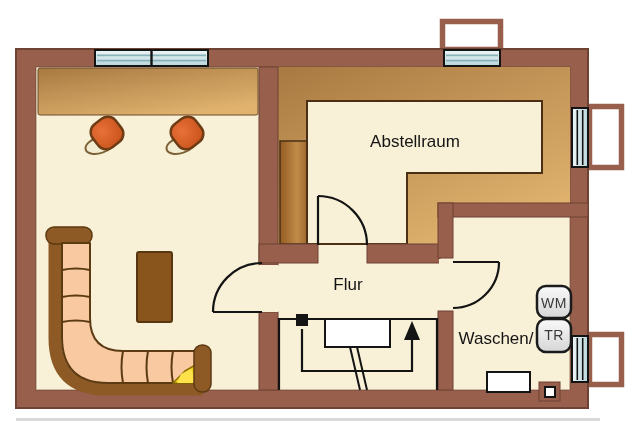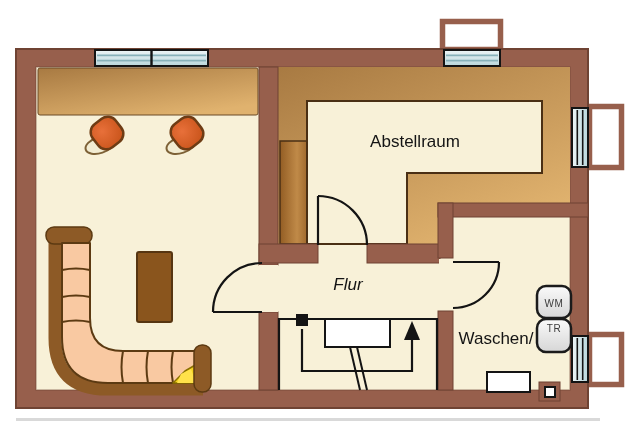--- a/index.html
+++ b/index.html
@@ -3,21 +3,21 @@
 <meta charset="utf-8">
 <style>
   html,body{margin:0;padding:0;background:#ffffff;}
   #stage{position:relative;width:640px;height:442px;background:#ffffff;overflow:hidden;
          font-family:"Liberation Sans",sans-serif;}
   #plan-svg{position:absolute;left:0;top:0;}
   .label{position:absolute;color:#141414;white-space:nowrap;transform:translate(-50%,-50%);
          font-family:"Liberation Sans",sans-serif;}
   .room-label{font-size:17px;}
   #label-waschen{font-size:17px;line-height:20px;text-align:center;}
-  .appl-label{font-size:10px;color:#3a3a3a;letter-spacing:.5px;text-align:right;}
+  .appl-label{font-size:14px;color:#3a3a3a;letter-spacing:.5px;text-align:right;}
   
   .wall{fill:var(--wall);stroke:var(--wall-dark);stroke-width:1;}
   .wall-outer{fill:var(--wall);stroke:var(--wall-dark);stroke-width:2;}
   .floor-edge{fill:var(--floor);stroke:var(--wall-dark);stroke-width:1.2;stroke-opacity:.55;}
   .gap{fill:var(--floor);stroke:none;}
   .ink{stroke:var(--line);fill:none;stroke-width:2.2;}
   .ink-fill{fill:var(--line);stroke:none;}
 </style>
 </head>
 <body>
@@ -159,19 +159,19 @@
   <rect x="487" y="372" width="43" height="20" fill="#ffffff" stroke="var(--line)" stroke-width="2"></rect>
   <g>
     <rect x="539" y="382" width="21" height="19" fill="var(--wall)" stroke="var(--wall-dark)" stroke-width="1"></rect>
     <rect x="545" y="387" width="10" height="10" fill="#ffffff" stroke="var(--line)" stroke-width="2"></rect>
   </g>
 
   <rect x="16" y="418" width="584" height="3" fill="var(--shadow)"></rect>
 </svg>
 
   <div class="label room-label" id="label-abstellraum" style="left:415px;top:142px;">Abstellraum</div>
-  <div class="label room-label" id="label-flur" style="left:348px;top:285px;font-style:italic;">Flur</div>
+  <div class="label room-label" id="label-flur" style="left:348px;top:285px;">Flur</div>
   <div class="label" id="label-waschen" style="left:496px;top:339px;">
     <span style="display:block;">Waschen/</span>
   </div>
   <div class="label appl-label" style="left:554px;top:302.5px;">WM</div>
-  <div class="label appl-label" style="left:554px;top:328px;">TR</div>
+  <div class="label appl-label" style="left:554px;top:335px;">TR</div>
 </div>
 
 </body></html>

